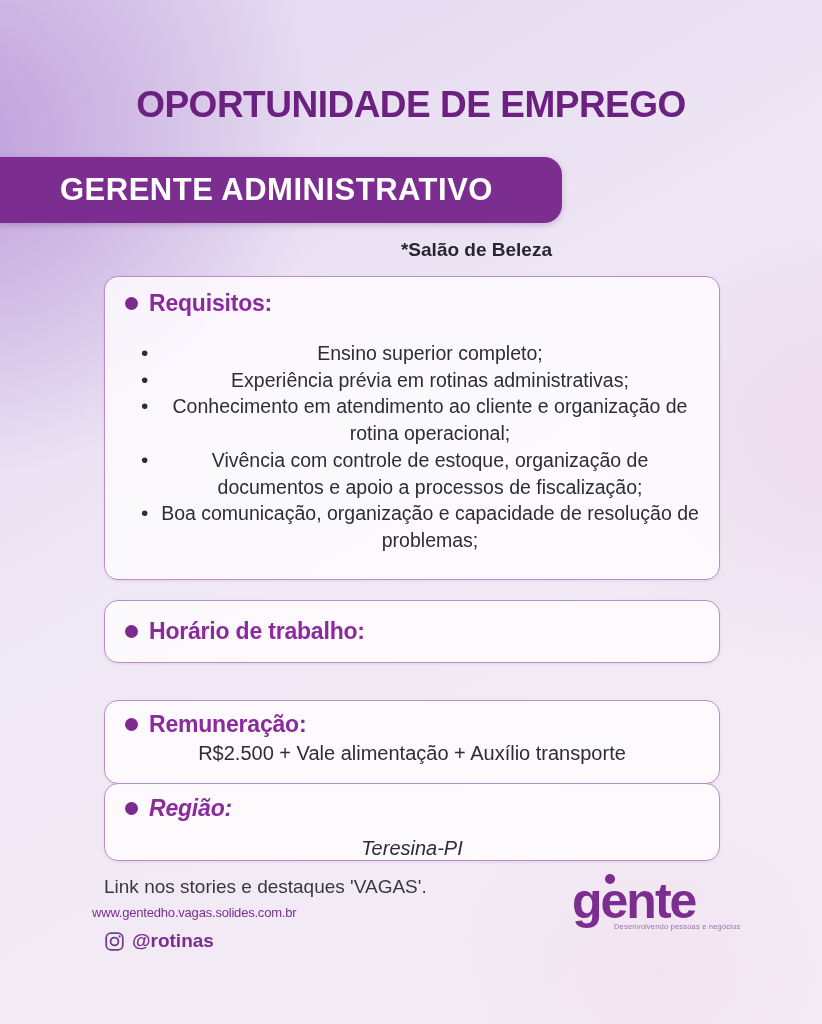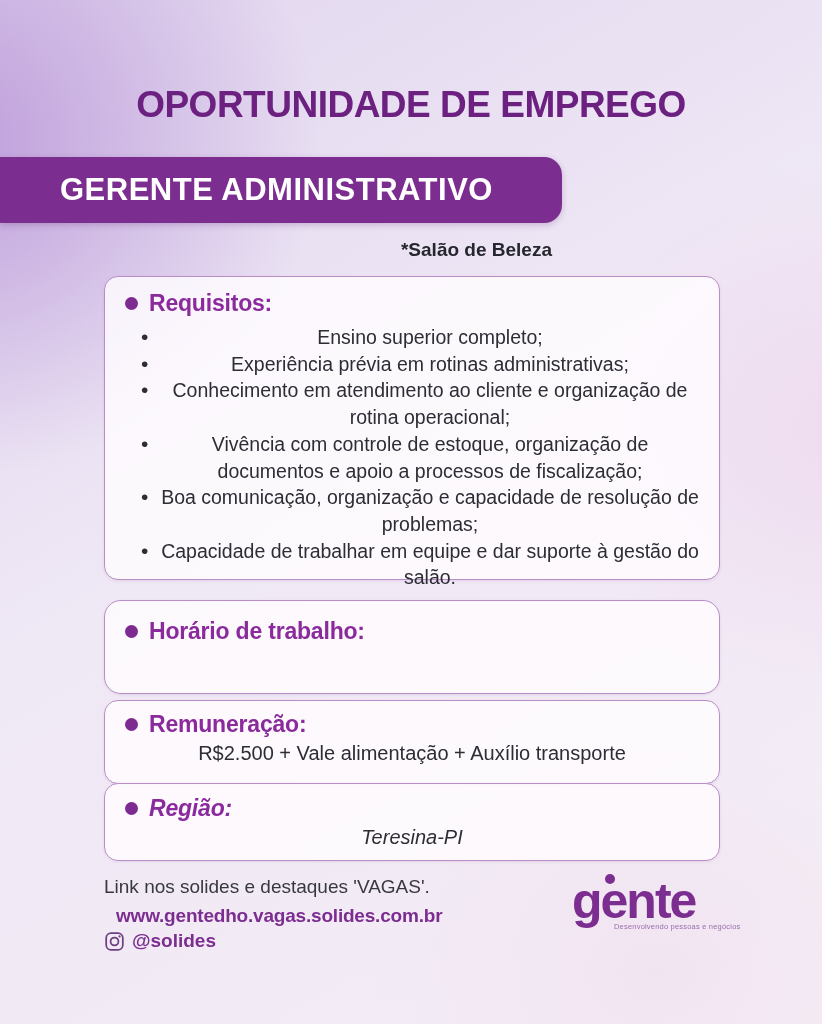--- a/index.html
+++ b/index.html
@@ -47,56 +47,56 @@
   .box {
     position:absolute; left:104px; width:616px;
     background:rgba(255,252,255,0.82);
     border:1.6px solid #b98dc8;
     border-radius:14px;
     padding:13px 20px;
     box-shadow:0 1px 3px rgba(120,70,140,0.12);
     text-align:center;
   }
   .box-requirements { top:276px; height:304px; }
-  .box-schedule     { top:600px; height:94px; padding-top:17px;border-radius:17px; }
+  .box-schedule     { top:600px; height:63px; padding-top:17px; }
   .box-salary       { top:700px; height:84px; padding-top:10px; }
   .box-region       { top:783px; height:78px; padding-top:11px;font-style:italic; }
 
   .box-header { display:flex; align-items:center; gap:11px; }
   .box-header .dot {
     width:13px; height:13px; border-radius:50%; background:#7d2b91; flex:0 0 auto;
   }
   .box-header .header-text {
     color:#8a2a9d; font-weight:800; font-size:23px; letter-spacing:-0.2px;
   }
 
-  .req-list { list-style:none; margin-top:7px; padding-left:14px; }
+  .req-list { list-style:none; margin-top:23px; padding-left:14px; }
   .req-list li {
     position:relative;
     padding-left:22px;
     font-size:19.5px; line-height:1.37;
     color:#2d2d35;
   }
   .req-list li::before {
     content:"\2022";
     position:absolute; left:2px; top:-1px;
     font-size:21px; color:#2d2d35;
   }
 
   .box-value { margin-top:7px; font-size:20px; color:#2d2d35; }
   .box-salary .box-value { margin-top:4px; }
-  .box-region .box-value { margin-top:4px; }
+  .box-region .box-value { margin-top:15px; }
 
   .stories-note {
     position:absolute; left:104px; top:876px;
     font-size:19px; color:#38383f;
   }
   .website-link {
-    position:absolute; left:116px; top:905px;
-    font-size:19px; font-weight:700; color:#7b2d90; letter-spacing:-0.2px;
+    position:absolute; left:92px; top:905px;
+    font-size:13px; font-weight:400; color:#7b2d90; letter-spacing:-0.2px;
     cursor:pointer;
   }
   .insta-row {
     position:absolute; left:104px; top:930px;
     display:flex; align-items:center; gap:7px;
     cursor:pointer;
   }
   .insta-row svg { display:block; }
   .insta-handle { font-size:19px; font-weight:800; color:#7b2d90; }
 
@@ -136,21 +136,20 @@
     <div class="box-header">
       <span class="dot"></span>
       <span class="header-text">Requisitos:</span>
     </div>
     <ul class="req-list">
       <li>Ensino superior completo;</li>
       <li>Experiência prévia em rotinas administrativas;</li>
       <li>Conhecimento em atendimento ao cliente e organização de rotina operacional;</li>
       <li>Vivência com controle de estoque, organização de documentos e apoio a processos de fiscalização;</li>
       <li>Boa comunicação, organização e capacidade de resolução de problemas;</li>
-      <li>Capacidade de trabalhar em equipe e dar suporte à gestão do salão.</li>
     </ul>
   </section>
 
   <section class="box box-schedule">
     <div class="box-header">
       <span class="dot"></span>
       <span class="header-text">Horário de trabalho:</span>
     </div>
   </section>
 
@@ -163,31 +162,31 @@
   </section>
 
   <section class="box box-region">
     <div class="box-header">
       <span class="dot"></span>
       <span class="header-text">Região:</span>
     </div>
     <div class="box-value">Teresina-PI</div>
   </section>
 
-  <div class="stories-note">Link nos solides e destaques 'VAGAS'.</div>
+  <div class="stories-note">Link nos stories e destaques 'VAGAS'.</div>
 
   <div class="website-link">www.gentedho.vagas.solides.com.br</div>
 
   <div class="insta-row">
     <svg width="21" height="21" viewBox="0 0 24 24" fill="none" stroke="#6e3f82" stroke-width="2">
       <rect x="2.5" y="2.5" width="19" height="19" rx="5.5"></rect>
       <circle cx="12" cy="12" r="4.5"></circle>
       <circle cx="17.8" cy="6.2" r="1.3" fill="#6e3f82" stroke="none"></circle>
     </svg>
-    <span class="insta-handle">@solides</span>
+    <span class="insta-handle">@rotinas</span>
   </div>
 
   <div class="logo">
     <span class="logo-wordmark">gente</span>
     <span class="logo-g-dot"></span>
     <div class="logo-tagline">Desenvolvendo pessoas e negócios</div>
   </div>
 
 </div>
 

